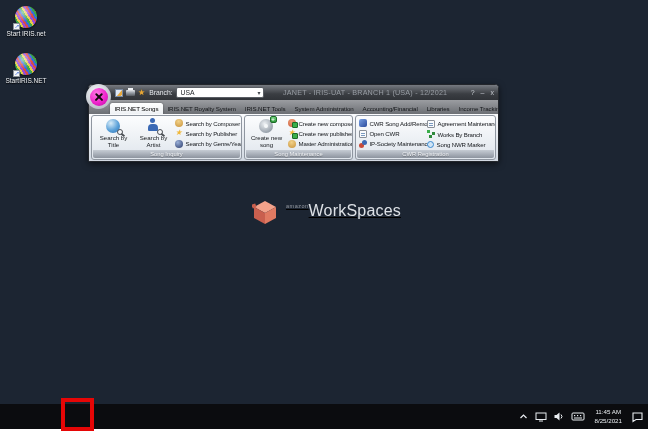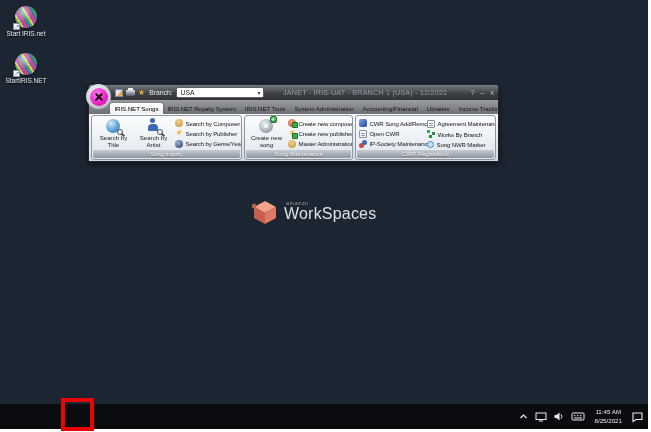--- a/index.html
+++ b/index.html
@@ -14,21 +14,21 @@
     background:
       radial-gradient(circle at 35% 28%, rgba(255,255,255,.55), rgba(255,255,255,0) 46%),
       repeating-linear-gradient(58deg, #d84a4a 0 2px, #3a69d8 2px 4px, #3aa84a 4px 6px, #e8c84a 6px 8px, #9a4ad8 8px 10px);
     box-shadow: 0 1px 2px rgba(0,0,0,.6); }
   .badge { position:absolute; left:-2px; bottom:-2px; width:7px; height:7px; background:#f4f6f8; border:1px solid #8a9098;
     font-size:5px; line-height:5px; color:#2a5ad8; display:flex; align-items:center; justify-content:center; }
   .dlabel { font-size:6.5px; color:#eef1f4; text-shadow:0 1px 1px #000; text-align:center; white-space:nowrap; }
 
   
   .ws { position:absolute; left:252px; top:198px; display:flex; align-items:center; gap:6px; }
-  .ws-text { display:flex; flex-direction:column; }
+  .ws-text { display:flex; flex-direction:row;text-decoration:underline; }
   .ws-brand { font-size:5.5px; color:#969ba3; letter-spacing:.5px; margin-left:2px; }
   .ws-name { font-size:16px; color:#dde1e6; letter-spacing:.2px; margin-top:-1px; }
 
   
   .win { position:absolute; left:88px; top:84px; width:411px; height:78px; background:#c6ccd4;
     border:1px solid #23262b; border-radius:4px 4px 2px 2px; box-shadow:0 2px 6px rgba(0,0,0,.55); }
   .titlebar { position:relative; height:15px; display:flex; align-items:center; padding-left:26px; padding-right:4px;
     background:linear-gradient(#767a80, #3a3d42 60%, #303338); border-radius:3px 3px 0 0; }
   .appbtn { position:absolute; left:-3px; top:-1px; width:25px; height:25px; border-radius:50%; z-index:6;
     background:radial-gradient(circle at 40% 35%, #f8fafc, #b9bec6 75%, #7e848c);

